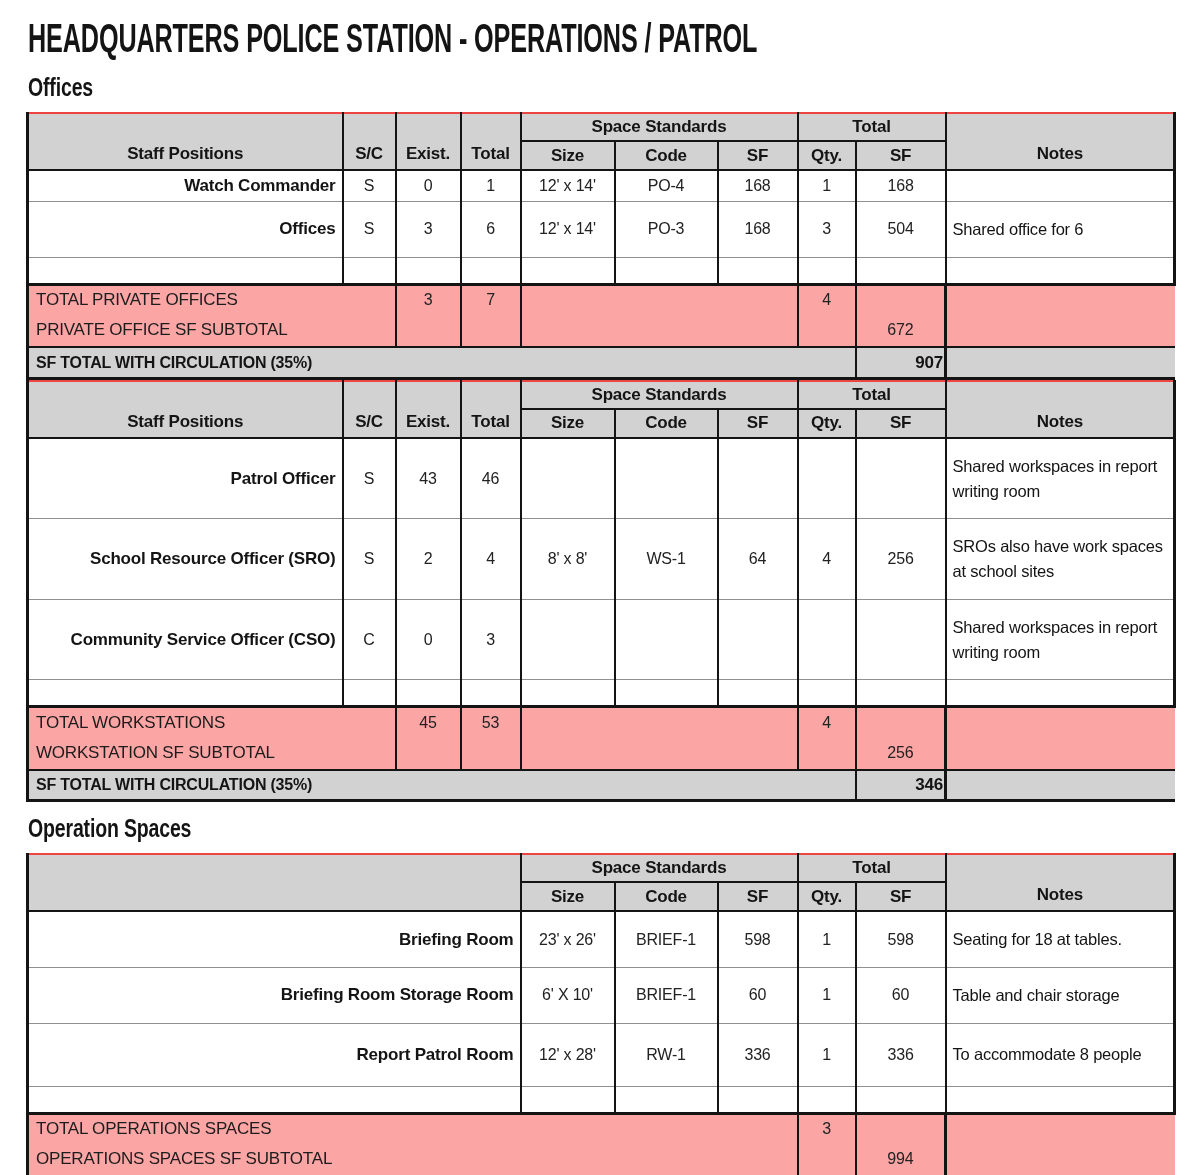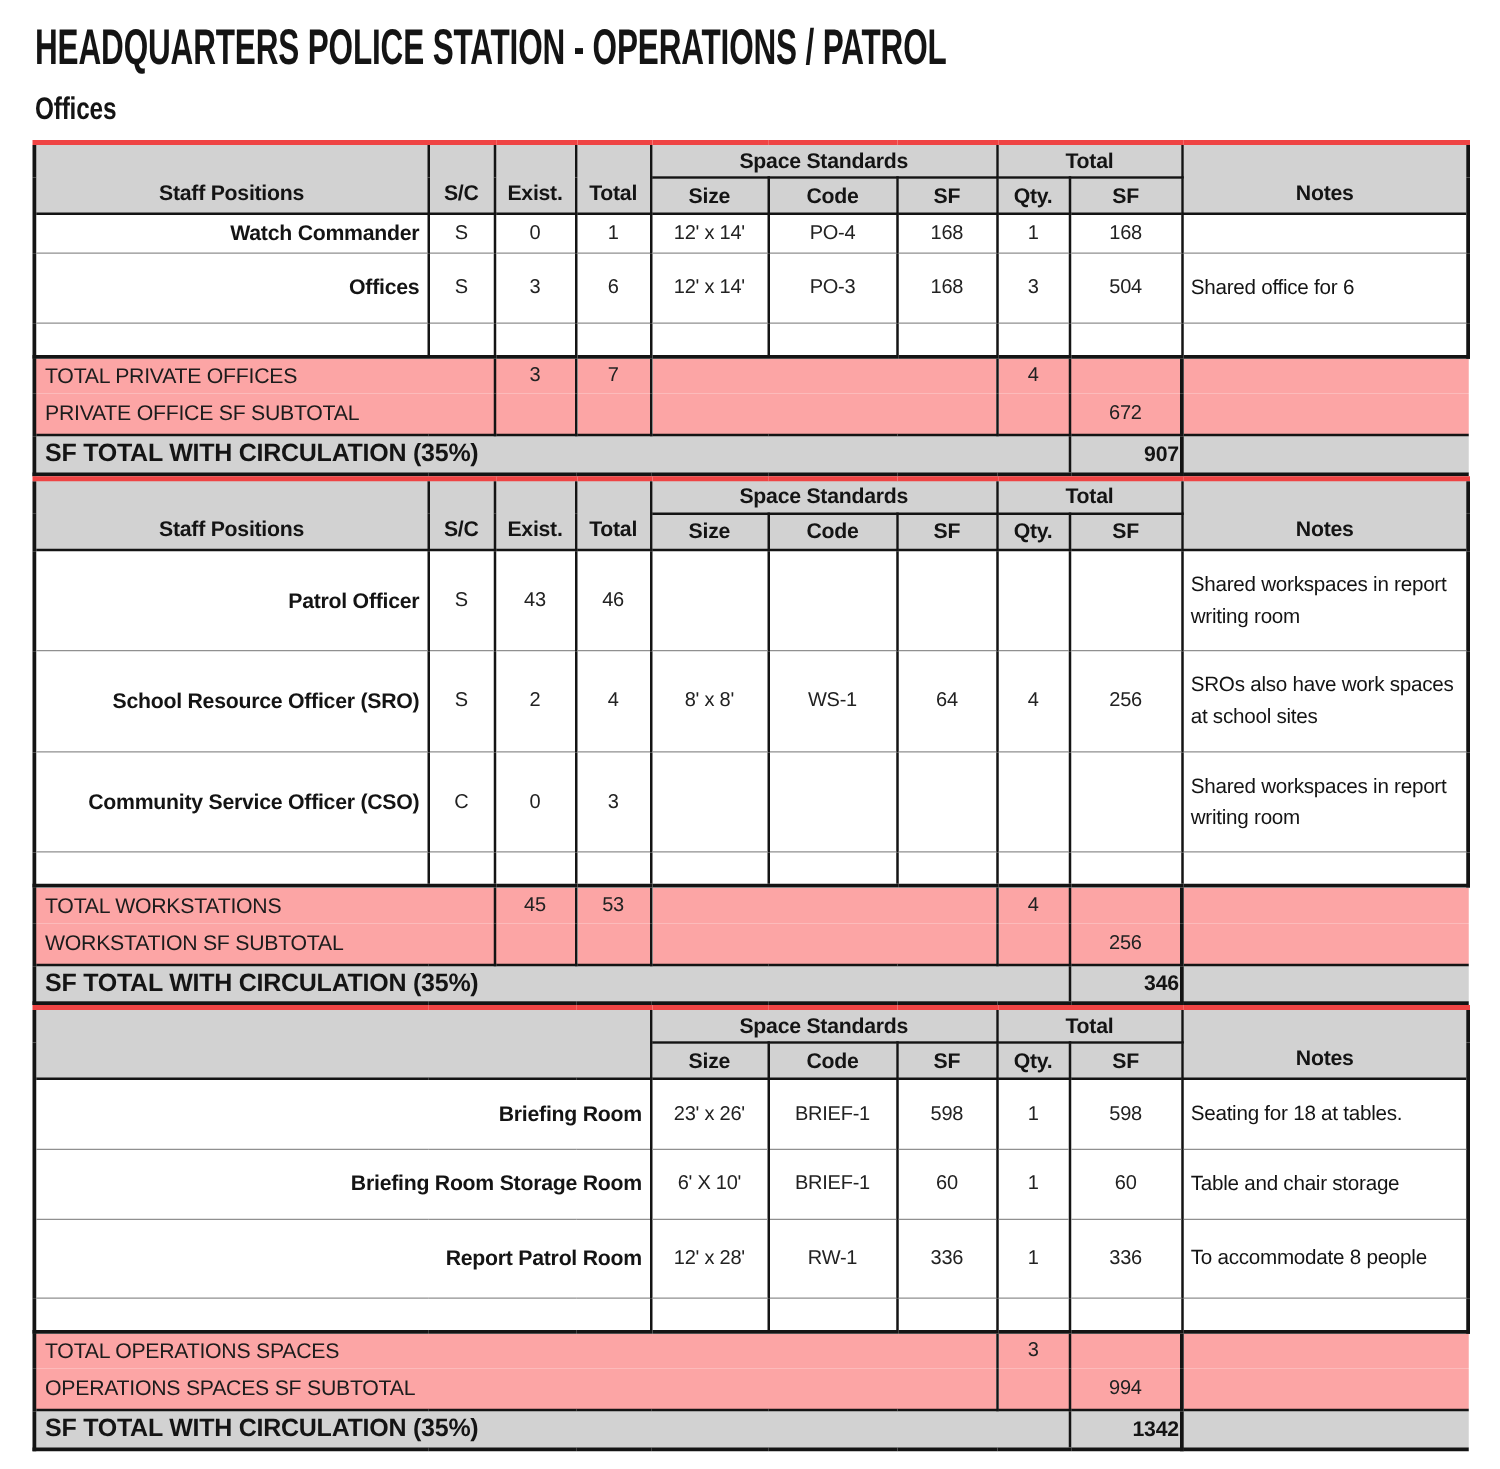--- a/index.html
+++ b/index.html
@@ -9,21 +9,21 @@
   .title { display:inline-block; white-space:nowrap; font-size:40px; font-weight:700;
            transform:scaleX(0.63); transform-origin:0 50%; margin:4px 0 0 2px; }
 
   .sec-wrap { margin:12px 0 9px 0; height:30px; }
   .sec-head { display:inline-block; white-space:nowrap; font-size:25px; font-weight:700;
               transform:scaleX(0.78); transform-origin:0 50%; margin-left:2px; }
 
   table.t { border-collapse:collapse; table-layout:fixed; width:1147px; }
   .t th, .t td { border:2px solid #141414; overflow:hidden; box-sizing:border-box; }
   .t th { background:#d2d2d2; font-size:17px; font-weight:700; padding:2px 3px; text-align:center; }
-  thead tr.h1 th { border-top:4px solid #ef4444; }
+  thead tr.h1 th { border-top:2px solid #ef4444; }
   th.rs { vertical-align:bottom; padding-bottom:5px; }
   tr.h1 { height:28px; }
   tr.h2 { height:29px; }
 
   .bl { border-left:3px solid #141414 !important; }
   .br { border-right:3px solid #141414 !important; }
 
   tbody td { vertical-align:middle; background:#fff; }
   tr.data td { border-top:1px solid #909090; border-bottom:1px solid #909090; }
   tr.data { height:30px; }
@@ -37,21 +37,21 @@
 
   tr.tot td { background:#fca5a5; }
   tr.tot1 td { border-top:3px solid #141414; border-bottom:none; }
   tr.tot2 td { border-top:none; border-bottom:2px solid #141414; }
   tr.tot1 { height:30px; }
   tr.tot2 { height:33px; }
   td.tlabel { font-size:17px; padding:0 7px; color:#1c1c1c; text-align:left; font-weight:400; }
 
   tr.circ td { background:#d2d2d2; border-top:2px solid #141414; border-bottom:3px solid #141414; }
   tr.circ { height:31px; }
-  td.clabel { font-weight:700; font-size:20px; padding:0 7px; text-align:left; }
+  td.clabel { font-weight:700; font-size:16px; padding:0 7px; text-align:left; }
   td.cval { font-weight:700; text-align:right; font-size:17px; }
 
   td.ghost { border:none; background:#ffffff; }
 </style>
 </head>
 <body>
 
 <div class="sheet">
 
   <div class="title">HEADQUARTERS POLICE STATION - OPERATIONS / PATROL</div>
@@ -257,20 +257,23 @@
       </tr>
       <tr class="circ">
         <td class="clabel bl" colspan="8">SF TOTAL WITH CIRCULATION (35%)</td>
         <td class="cval br">346</td>
         <td class="ghost"></td>
       </tr>
     </tbody>
   </table>
 
   
+  <div class="sec-wrap">
+    <span class="sec-head">Operation Spaces</span>
+  </div>
 
   <table class="t">
     <colgroup>
       <col style="width:315px">
         <col style="width:53px">
         <col style="width:65px">
         <col style="width:60px">
       <col style="width:94px">
         <col style="width:103px">
         <col style="width:80px">

